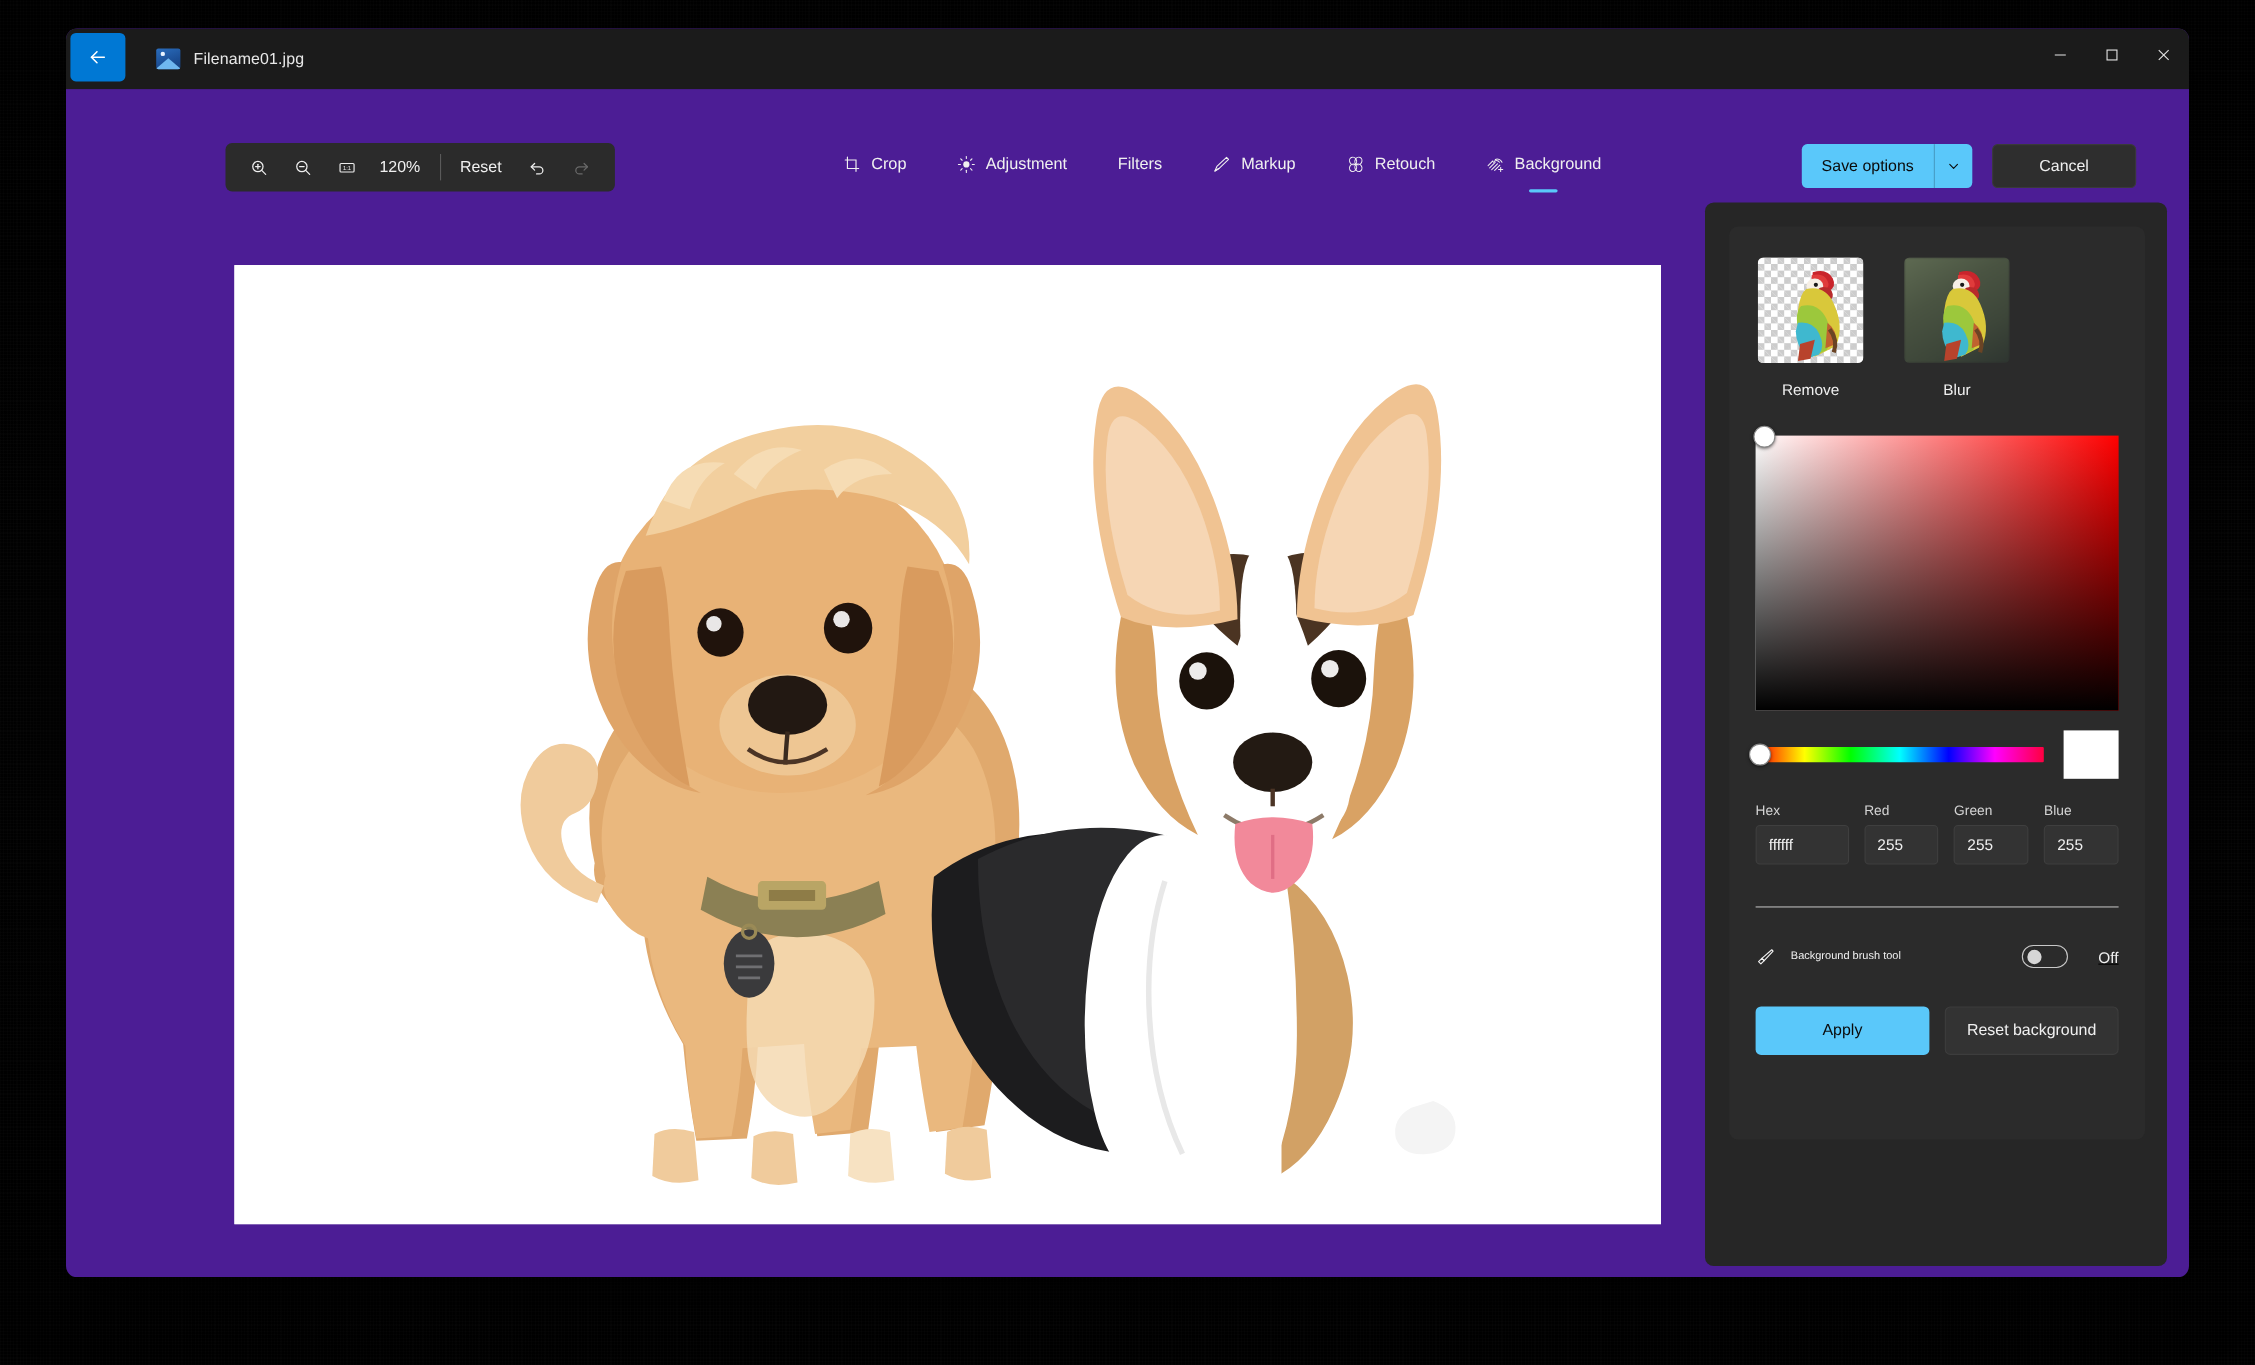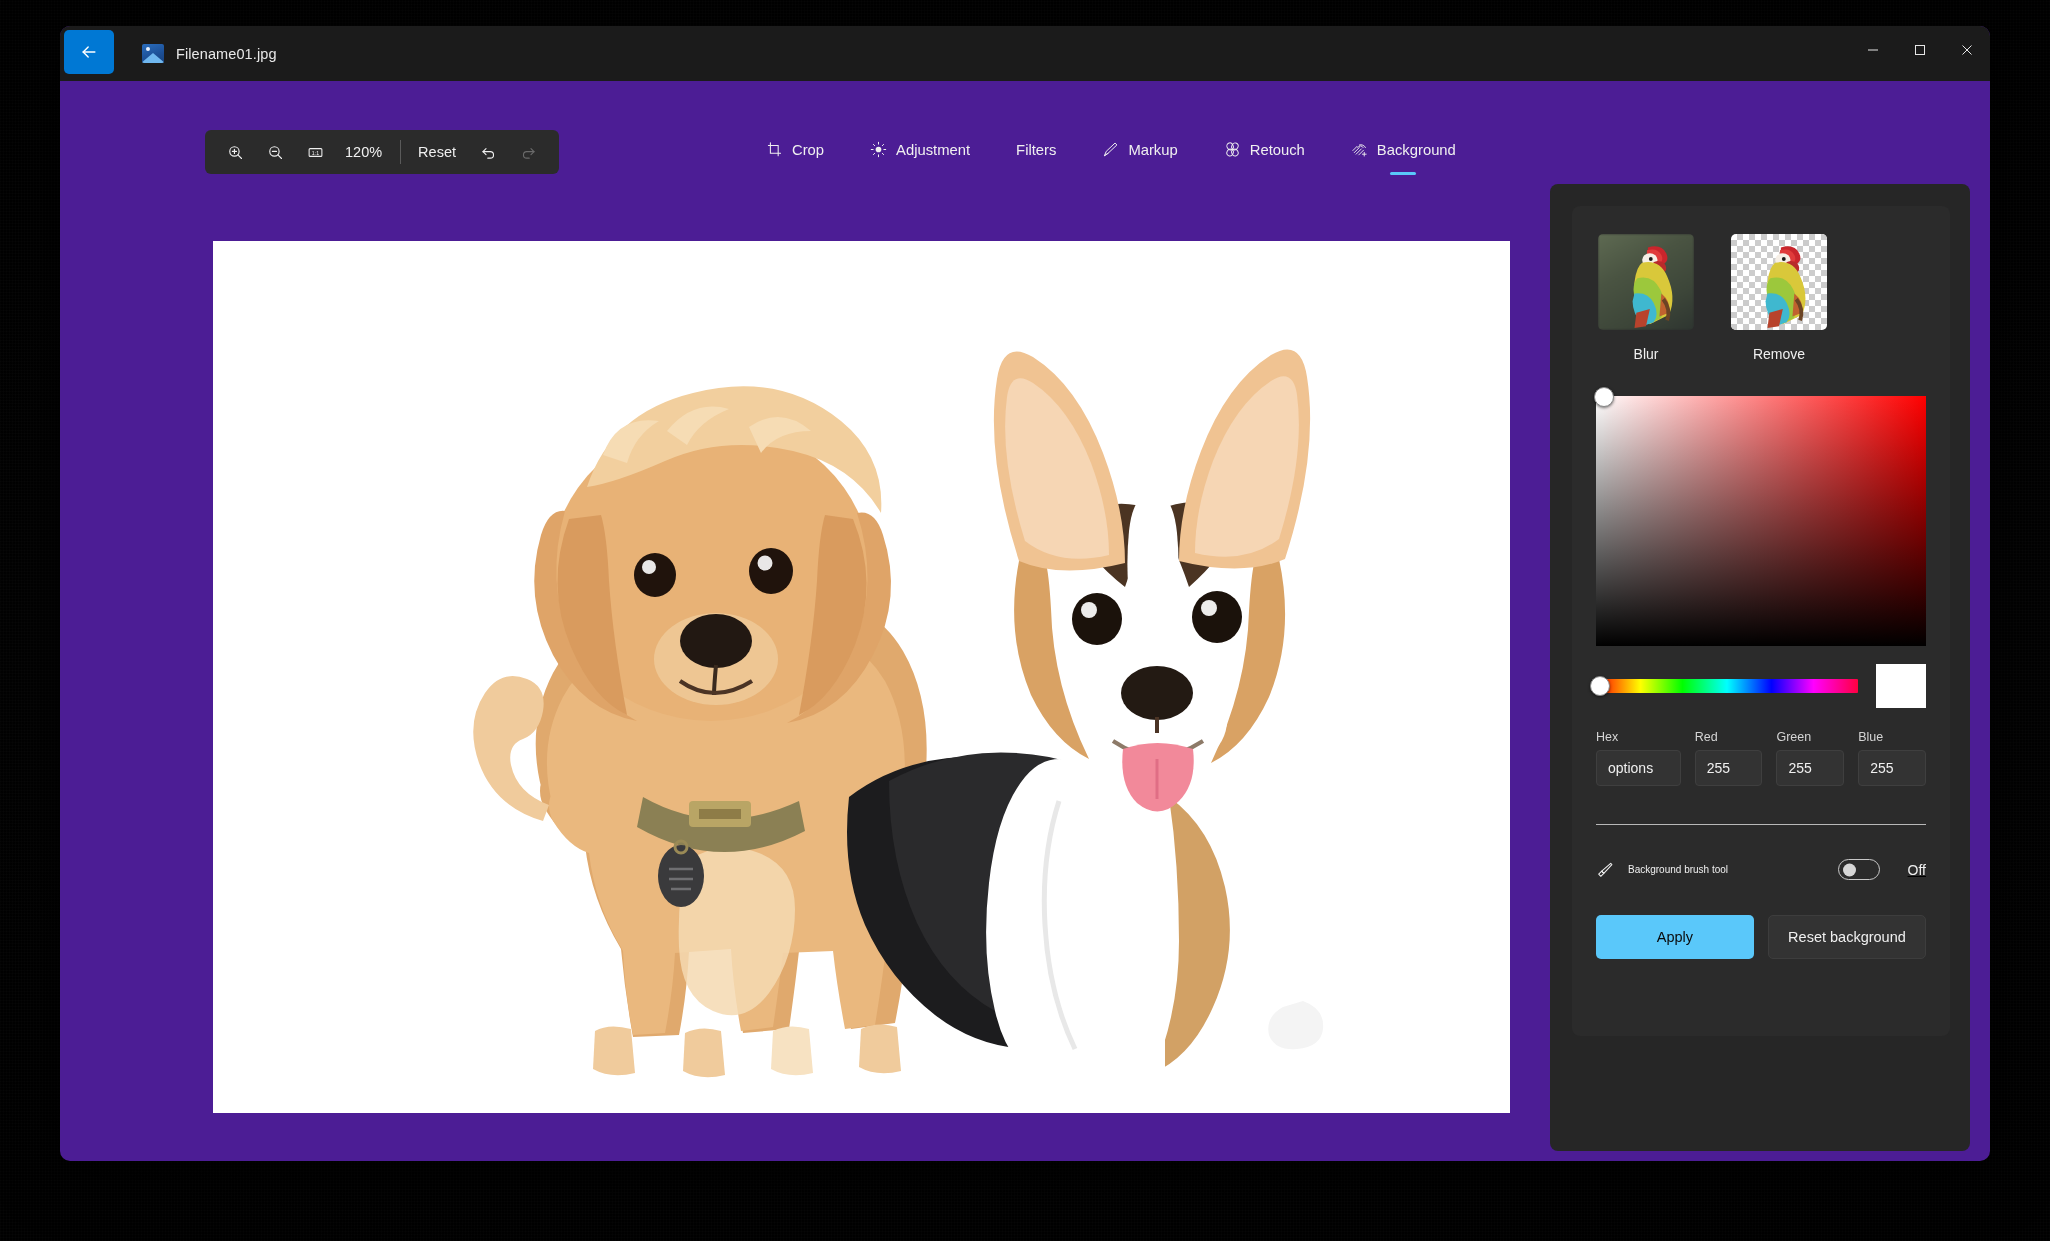--- a/index.html
+++ b/index.html
@@ -457,20 +457,32 @@
           <path d="M9.5 9.2 a4.3 4.3 0 0 1 7.6 0"></path>
           <path d="M11.8 5.6 a6.8 6.8 0 0 1 8.6 3.6"></path>
           <line x1="16" y1="18.6" x2="21.4" y2="18.6"></line>
           <line x1="18.7" y1="16" x2="18.7" y2="21.2"></line>
         </svg>
         <span class="tlabel">Background</span>
       </div>
 
     </div>
 
+    <div class="actions">
+      <div class="save-split">
+        <div class="main">Save options</div>
+        <div class="divider"></div>
+        <div class="caret">
+          <svg viewBox="0 0 24 24" fill="none" stroke="#0a0a0a" stroke-width="2" stroke-linecap="round" stroke-linejoin="round">
+            <path d="M5 9 L12 16 L19 9"></path>
+          </svg>
+        </div>
+      </div>
+      <div class="cancel-btn">Cancel</div>
+    </div>
 
   </div>
 
   <div class="canvas-area">
     <div class="image-frame">
       <svg class="dogs" viewBox="0 0 1297 872" preserveAspectRatio="xMidYMid meet">
         <rect width="1297" height="872" fill="#ffffff"></rect>
         <g>
 
           <path d="M332 560 q-22 -70 8 -128 q28 -54 96 -70 l150 -10 q72 4 104 58 q30 52 22 130
@@ -581,20 +593,40 @@
         </g>
       </svg>
     </div>
 
   </div>
 
   <div class="panel-outer">
     <div class="panel-inner">
 
       <div class="thumbs">
+
+        <div class="thumb-item">
+          <div class="thumb-box">
+            <div class="bg-checker"></div>
+            <svg class="bird" viewBox="0 0 100 100">
+              <path d="M52 14 q14 -4 19 6 q4 8 -4 12 l-16 4 z" fill="#c9252c"></path>
+              <path d="M51 17 q11 -3 15 5 q3 6 -3 9 l-12 3 z" fill="#e03b3b"></path>
+              <ellipse cx="54" cy="27" rx="8" ry="7" fill="#f6efe6"></ellipse>
+              <circle cx="55" cy="26" r="2" fill="#1a1a1a"></circle>
+              <path d="M62 28 q8 0 9 7 q1 6 -8 7 q-7 0 -8 -7 q0 -6 7 -7 z" fill="#b82b2b"></path>
+              <path d="M46 30 q18 -4 26 14 q10 22 2 40 l-20 10 q-18 -22 -16 -44 q2 -16 8 -20 z" fill="#d9c83a"></path>
+              <path d="M41 46 q16 -4 24 12 q8 18 0 30 l-14 6 q-14 -20 -14 -36 q0 -8 4 -12 z" fill="#9cc83c"></path>
+              <path d="M38 62 q14 -2 20 10 q6 12 0 20 l-12 4 q-10 -14 -10 -26 z" fill="#3fb8cf"></path>
+              <path d="M40 82 l14 -4 l-4 18 l-12 2 z" fill="#b8432c"></path>
+              <path d="M66 62 q10 8 8 20 l-10 4 z" fill="#c0622f"></path>
+              <path d="M68 68 q8 10 4 22" stroke="#6b4424" stroke-width="4" fill="none"></path>
+            </svg>
+          </div>
+          <div class="thumb-label">Remove</div>
+        </div>
 
         <div class="thumb-item">
           <div class="thumb-box">
             <div class="bg-blur"></div>
             <svg class="bird" viewBox="0 0 100 100">
               <path d="M52 14 q14 -4 19 6 q4 8 -4 12 l-16 4 z" fill="#c9252c"></path>
               <path d="M51 17 q11 -3 15 5 q3 6 -3 9 l-12 3 z" fill="#e03b3b"></path>
               <ellipse cx="54" cy="27" rx="8" ry="7" fill="#f6efe6"></ellipse>
               <circle cx="55" cy="26" r="2" fill="#1a1a1a"></circle>
               <path d="M62 28 q8 0 9 7 q1 6 -8 7 q-7 0 -8 -7 q0 -6 7 -7 z" fill="#b82b2b"></path>
@@ -602,60 +634,40 @@
               <path d="M41 46 q16 -4 24 12 q8 18 0 30 l-14 6 q-14 -20 -14 -36 q0 -8 4 -12 z" fill="#9cc83c"></path>
               <path d="M38 62 q14 -2 20 10 q6 12 0 20 l-12 4 q-10 -14 -10 -26 z" fill="#3fb8cf"></path>
               <path d="M40 82 l14 -4 l-4 18 l-12 2 z" fill="#b8432c"></path>
               <path d="M66 62 q10 8 8 20 l-10 4 z" fill="#c0622f"></path>
               <path d="M68 68 q8 10 4 22" stroke="#6b4424" stroke-width="4" fill="none"></path>
             </svg>
           </div>
           <div class="thumb-label">Blur</div>
         </div>
 
-        <div class="thumb-item">
-          <div class="thumb-box">
-            <div class="bg-checker"></div>
-            <svg class="bird" viewBox="0 0 100 100">
-              <path d="M52 14 q14 -4 19 6 q4 8 -4 12 l-16 4 z" fill="#c9252c"></path>
-              <path d="M51 17 q11 -3 15 5 q3 6 -3 9 l-12 3 z" fill="#e03b3b"></path>
-              <ellipse cx="54" cy="27" rx="8" ry="7" fill="#f6efe6"></ellipse>
-              <circle cx="55" cy="26" r="2" fill="#1a1a1a"></circle>
-              <path d="M62 28 q8 0 9 7 q1 6 -8 7 q-7 0 -8 -7 q0 -6 7 -7 z" fill="#b82b2b"></path>
-              <path d="M46 30 q18 -4 26 14 q10 22 2 40 l-20 10 q-18 -22 -16 -44 q2 -16 8 -20 z" fill="#d9c83a"></path>
-              <path d="M41 46 q16 -4 24 12 q8 18 0 30 l-14 6 q-14 -20 -14 -36 q0 -8 4 -12 z" fill="#9cc83c"></path>
-              <path d="M38 62 q14 -2 20 10 q6 12 0 20 l-12 4 q-10 -14 -10 -26 z" fill="#3fb8cf"></path>
-              <path d="M40 82 l14 -4 l-4 18 l-12 2 z" fill="#b8432c"></path>
-              <path d="M66 62 q10 8 8 20 l-10 4 z" fill="#c0622f"></path>
-              <path d="M68 68 q8 10 4 22" stroke="#6b4424" stroke-width="4" fill="none"></path>
-            </svg>
-          </div>
-          <div class="thumb-label">Remove</div>
-        </div>
-
 
       </div>
 
       <div class="sv-wrap">
         <div class="sv-square"></div>
         <div class="sv-handle"></div>
       </div>
 
       <div class="hue-row">
         <div class="hue-track-wrap">
           <div class="hue-track"></div>
           <div class="hue-handle"></div>
         </div>
         <div class="swatch"></div>
       </div>
 
       <div class="fields">
         <div class="field hex">
           <div class="field-label">Hex</div>
-          <div class="field-input">options</div>
+          <div class="field-input">ffffff</div>
         </div>
         <div class="field">
           <div class="field-label">Red</div>
           <div class="field-input">255</div>
         </div>
         <div class="field">
           <div class="field-label">Green</div>
           <div class="field-input">255</div>
         </div>
         <div class="field">

